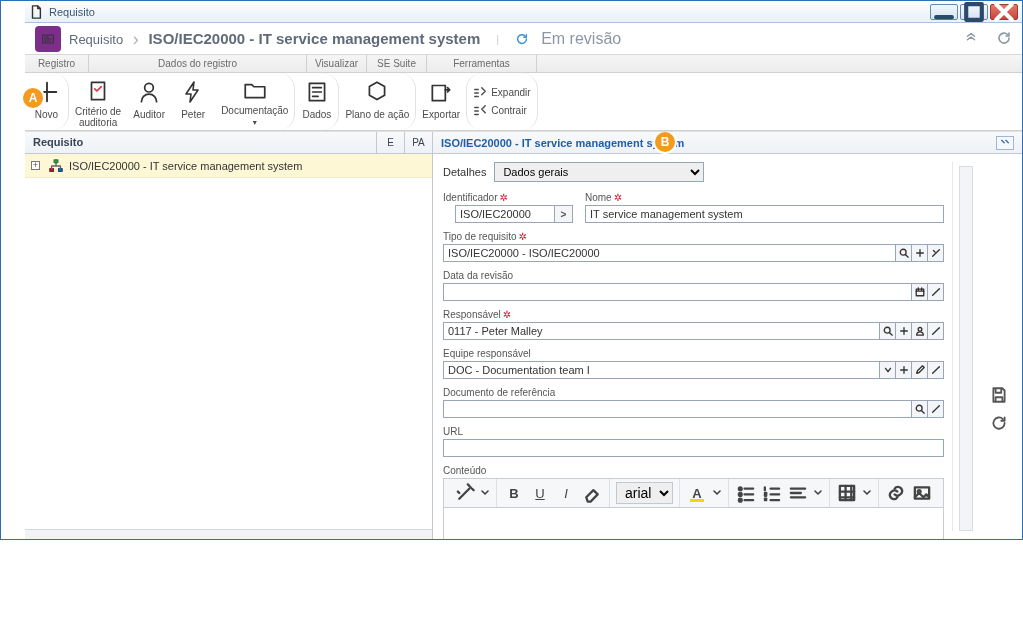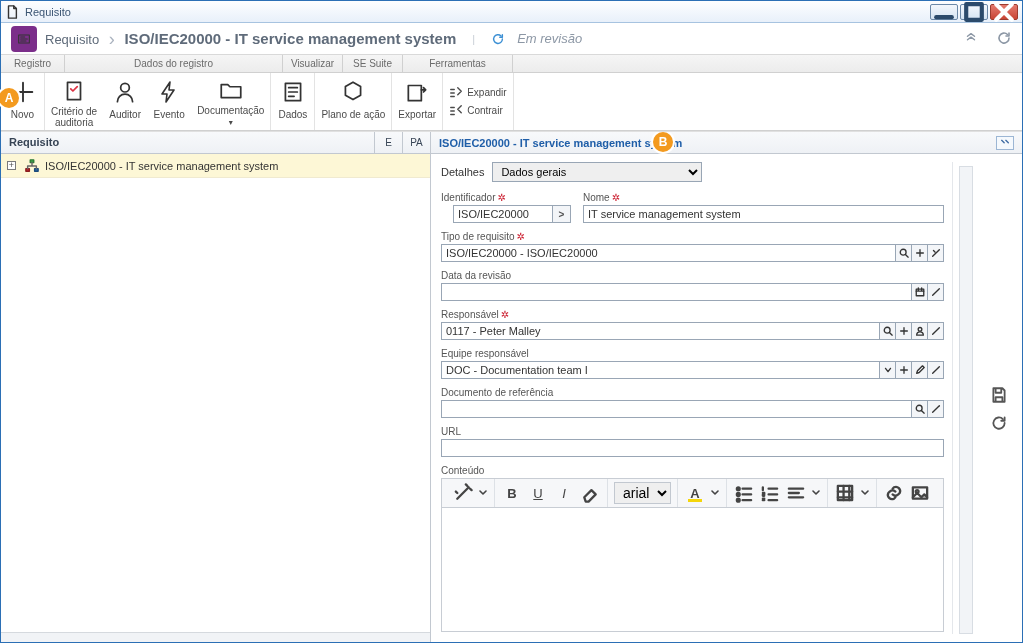--- a/index.html
+++ b/index.html
@@ -1,46 +1,46 @@
 <!DOCTYPE html>
 <html><head>
 <meta charset="utf-8">
 <style>
 * { box-sizing: border-box; margin: 0; padding: 0; font-family: Arial, sans-serif; }
 body { background: #fff; font-size: 11px; color: #333; user-select: none; }
 
-.window { width: 1023px; height: 643px; border: 1px solid #2b6fb5; display: flex; flex-direction: column; background: #fff; position: relative; }
+.window { width: 1023px; height: 540px; border: 1px solid #2b6fb5; display: flex; flex-direction: column; background: #fff; position: relative; padding-left: 24px; }
 
 
 .titlebar { height: 22px; background: linear-gradient(#fdfeff,#e8f0fa); display: flex; align-items: center; padding: 0 4px; border-bottom: 1px solid #a7c3e0; }
 .titlebar .doc-icon { width: 14px; height: 14px; margin-right: 6px; display: inline-flex; }
 .titlebar .title { font-size: 11px; color: #3b5573; }
 .titlebar .win-btns { margin-left: auto; display: flex; gap: 0; }
 .titlebar .win-btn { width: 28px; height: 16px; border: 1px solid #6b88a7; border-radius: 2px; background: linear-gradient(#f3f7fc,#d5e4f3); display: flex; align-items: center; justify-content: center; font-size: 9px; color: #2b4a6b; margin-left: 2px; }
 .titlebar .win-btn.close { background: linear-gradient(#e47a6e,#c84535); color: #fff; border-color: #9c3b2e; }
 
 
 .header-row { height: 32px; display: flex; align-items: center; padding: 0 10px; gap: 8px; border-bottom: 1px solid #d9d9d9; }
 .app-badge { width: 26px; height: 26px; border-radius: 4px; background: #7b2e8a; display: flex; align-items: center; justify-content: center; }
 .app-badge svg { width: 16px; height: 16px; }
 .crumb { font-size: 13px; color: #5f6b7a; }
 .crumb .sep { margin: 0 6px; color: #aab3bf; font-size: 18px; position: relative; top: 1px; }
 .crumb .item-title { font-weight: bold; color: #5f6b7a; font-size: 15px; }
 .status-sep { color: #c8ced6; margin: 0 8px; }
 .status-icon { color: #3b8fd4; margin-right: 4px; display:inline-flex; }
-.status-text { color: #8c97a5; font-size: 13px; font-style: italic; }
+.status-text { color: #8c97a5; font-size: 16px; }
 .header-row .spacer { flex: 1; }
 .header-icon { color: #8c97a5; margin-left: 10px; cursor: pointer; }
 
 
 .ribbon-tabs { height: 18px; background: linear-gradient(#f5f5f5,#ececec); border-bottom: 1px solid #d0d0d0; display: flex; font-size: 10px; color: #6b6b6b; }
 .ribbon-tabs .tab-group { border-right: 1px solid #d0d0d0; display: flex; align-items: center; justify-content: center; padding: 0 6px; }
 
 .ribbon { height: 58px; background: #fff; border-bottom: 1px solid #d0d0d0; display: flex; position: relative; }
-.ribbon-sep { border-right: 1px solid #e3e3e3; }
+.ribbon-sep { border-right: 1px solid #e3e3e3; border-radius: 16px; }
 .ribbon-btn { display: flex; flex-direction: column; align-items: center; justify-content: flex-start; padding: 4px 6px 2px; gap: 2px; cursor: pointer; min-width: 44px; text-align:center;}
 .ribbon-btn .ic { height: 30px; display: flex; align-items: center; justify-content: center; }
 .ribbon-btn .lbl { font-size: 10px; color: #4b4b4b; line-height: 11px; }
 .ribbon-small-col { display: flex; flex-direction: column; justify-content: center; padding: 4px 6px; gap: 4px; }
 .ribbon-small { display: flex; align-items: center; gap: 4px; font-size: 10px; color: #4b4b4b; cursor:pointer; }
 .ribbon-small .ic { width: 14px; height: 14px; display: inline-flex; }
 
 
 .marker { position: absolute; width: 20px; height: 20px; border-radius: 50%; background: #f39a1f; color: #fff; font-weight: bold; font-size: 12px; display: flex; align-items: center; justify-content: center; z-index: 50; box-shadow: 0 0 0 2px #fff; }
 
@@ -199,21 +199,21 @@
         </span>
       <span class="lbl">Auditor</span>
     </div>
 
     <div class="ribbon-btn">
       <span class="ic">
           <svg width="24" height="24" viewBox="0 0 24 24" stroke="#e6a812" fill="#f5c443">
             <path d="M13 2L5 14h5l-1 8 8-12h-5z"></path>
           </svg>
         </span>
-      <span class="lbl">Evento</span>
+      <span class="lbl">Peter</span>
     </div>
 
     <div class="ribbon-btn ribbon-sep">
       <span class="ic">
           <svg width="26" height="26" viewBox="0 0 24 24" stroke="#c79a3b" fill="#f3d98a">
             <path d="M3 7h6l2 2h10v10H3z"></path>
           </svg>
         </span>
       <span class="lbl"><span>Documentação</span><br><span style="font-size:8px;">▾</span></span>
     </div>

